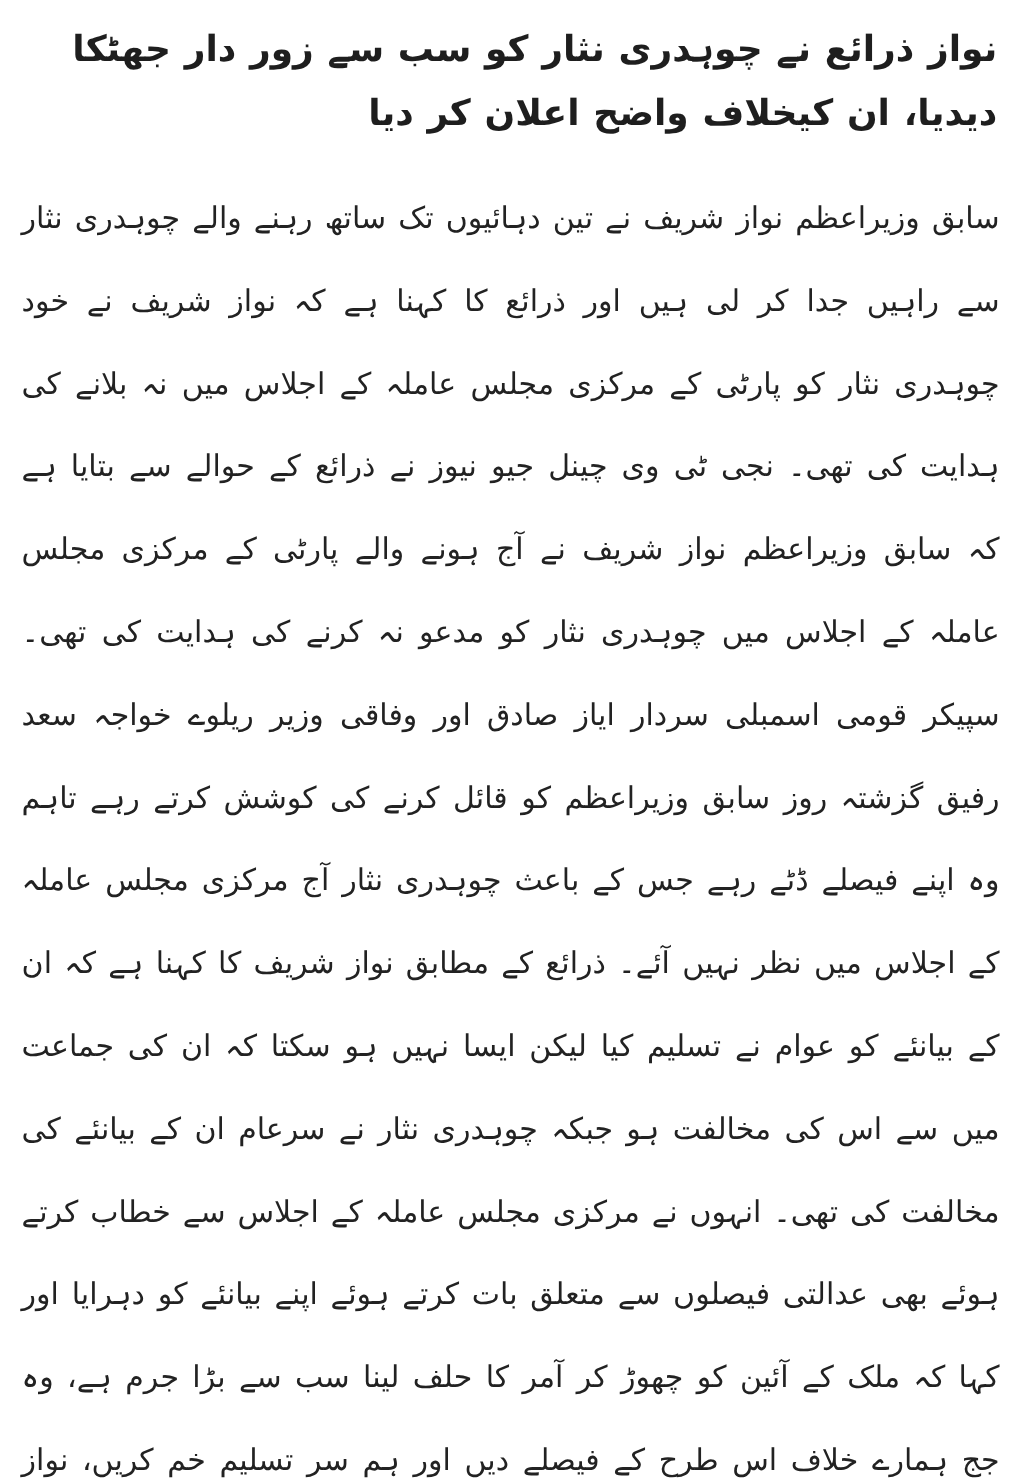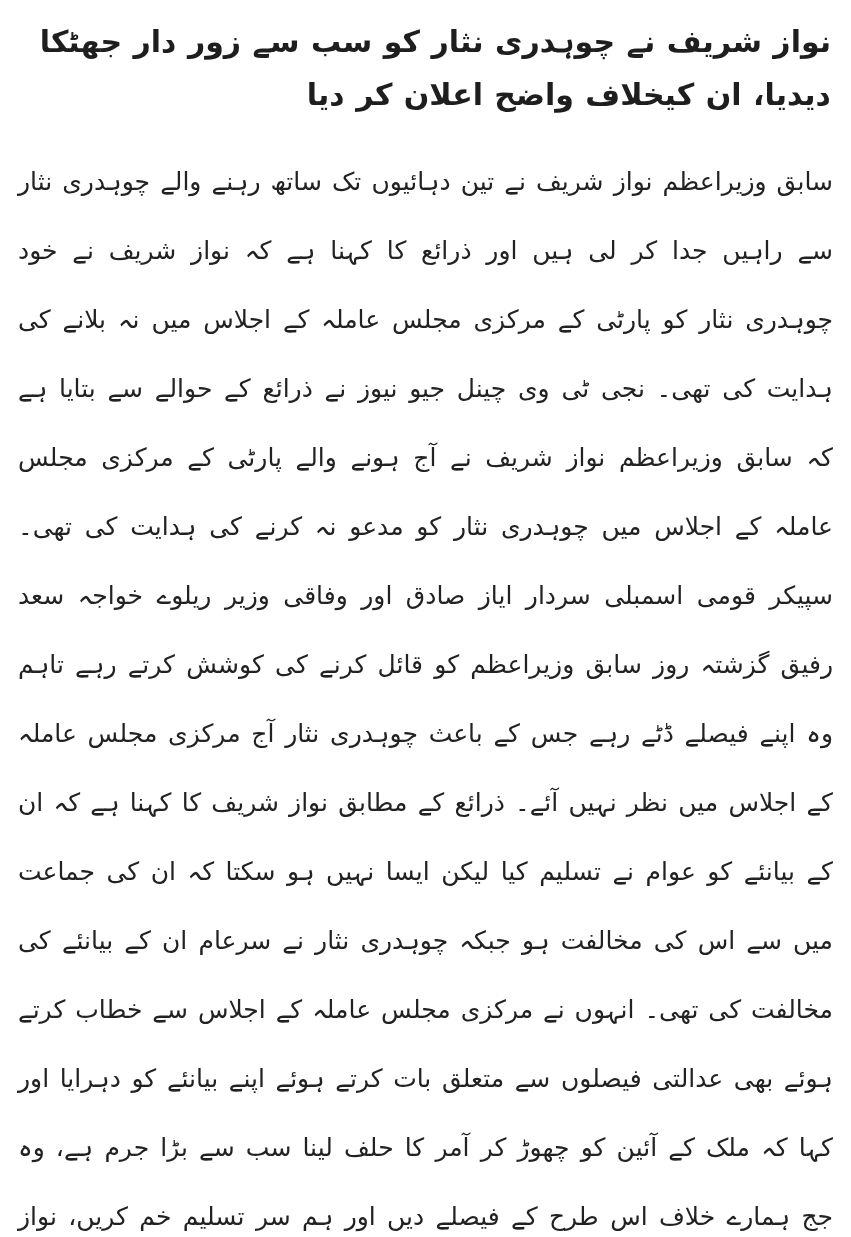--- a/index.html
+++ b/index.html
@@ -35,15 +35,15 @@
     text-align: justify;
     text-justify: inter-word;
     color: #222222;
     word-spacing: 2px;
   }
 </style>
 </head>
 <body>
 
 <div class="page" dir="rtl" lang="ur">
-  <h1 class="headline">نواز شریف نے چوہدری نثار کو سب سے زور دار جھٹکا دیدیا، ان کیخلاف واضح اعلان کر دیا</h1>
+  <h1 class="headline">نواز ذرائع نے چوہدری نثار کو سب سے زور دار جھٹکا دیدیا، ان کیخلاف واضح اعلان کر دیا</h1>
   <p class="article-body">سابق وزیراعظم نواز شریف نے تین دہائیوں تک ساتھ رہنے والے چوہدری نثار سے راہیں جدا کر لی ہیں اور ذرائع کا کہنا ہے کہ نواز شریف نے خود چوہدری نثار کو پارٹی کے مرکزی مجلس عاملہ کے اجلاس میں نہ بلانے کی ہدایت کی تھی۔ نجی ٹی وی چینل جیو نیوز نے ذرائع کے حوالے سے بتایا ہے کہ سابق وزیراعظم نواز شریف نے آج ہونے والے پارٹی کے مرکزی مجلس عاملہ کے اجلاس میں چوہدری نثار کو مدعو نہ کرنے کی ہدایت کی تھی۔ سپیکر قومی اسمبلی سردار ایاز صادق اور وفاقی وزیر ریلوے خواجہ سعد رفیق گزشتہ روز سابق وزیراعظم کو قائل کرنے کی کوشش کرتے رہے تاہم وہ اپنے فیصلے ڈٹے رہے جس کے باعث چوہدری نثار آج مرکزی مجلس عاملہ کے اجلاس میں نظر نہیں آئے۔ ذرائع کے مطابق نواز شریف کا کہنا ہے کہ ان کے بیانئے کو عوام نے تسلیم کیا لیکن ایسا نہیں ہو سکتا کہ ان کی جماعت میں سے اس کی مخالفت ہو جبکہ چوہدری نثار نے سرعام ان کے بیانئے کی مخالفت کی تھی۔ انہوں نے مرکزی مجلس عاملہ کے اجلاس سے خطاب کرتے ہوئے بھی عدالتی فیصلوں سے متعلق بات کرتے ہوئے اپنے بیانئے کو دہرایا اور کہا کہ ملک کے آئین کو چھوڑ کر آمر کا حلف لینا سب سے بڑا جرم ہے، وہ جج ہمارے خلاف اس طرح کے فیصلے دیں اور ہم سر تسلیم خم کریں، نواز شریف اسے تسلیم نہیں کر سکتا۔ نواز شریف نے شرکاء کو مخاطب کرتے ہوئے کہا کہ مجھے پہلے وزیراعظم کے طور پر ہٹایا گیا، اب پارٹی صدارت سے بھی ہٹا دیا گیا، کیا آپ کا دل تسلیم کرتا ہے اور کیا فیصلوں پر رد عمل دے کر میں نے غلط بات کی۔ سابق وزیراعظم نے کہا کہ آمروں کے ہاتھوں بیعت ہوتی رہی، خود تو پی سی او کے تحت حلف لیتے رہیں اور ہم سے توقع کریں کہ ان فیصلوں کی تعظیم کریں۔</p>
 </div>
 
 </body></html>

